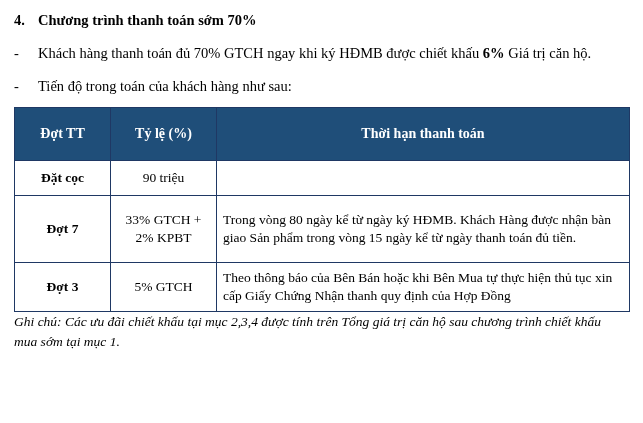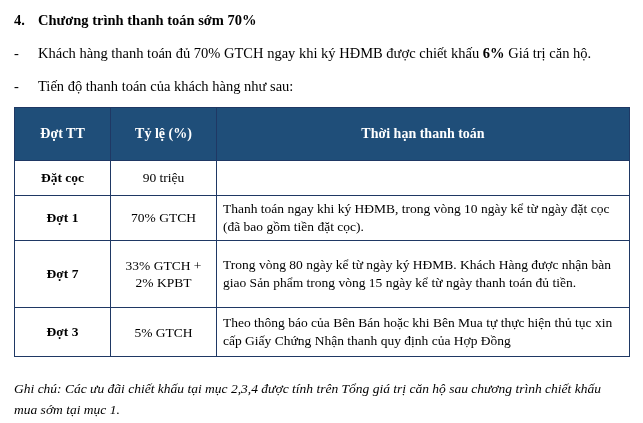--- a/index.html
+++ b/index.html
@@ -99,21 +99,20 @@
     text-align: left;
     line-height: 1.35;
   }
   tr.r-dat td { height: 26px; }
   tr.r1 td { height: 36px; }
   tr.r2 td { height: 58px; }
   tr.r3 td { height: 40px; }
 
   
   .note {
-    margin-top: 22px;
     font-style: italic;
     font-size: 13.5px;
     line-height: 1.5;
     padding-right: 18px;
   }
 </style>
 </head>
 <body>
 
 <div class="page">
@@ -123,21 +122,21 @@
     <span class="txt">Chương trình thanh toán sớm 70%</span>
   </div>
 
   <div class="bullet first">
     <span class="dash">-</span>
     <span class="body"><span>Khách hàng thanh toán đủ 70% GTCH ngay khi ký HĐMB được chiết khấu </span><b class="inline-b">6%</b><span> Giá trị căn hộ.</span></span>
   </div>
 
   <div class="bullet second">
     <span class="dash">-</span>
-    <span class="body">Tiến độ thanh toán của khách hàng như sau:</span>
+    <span class="body">Tiến độ trong toán của khách hàng như sau:</span>
   </div>
 
   <table class="payment">
     <colgroup>
       <col class="c1">
       <col class="c2">
       <col class="c3">
     </colgroup>
     <thead>
       <tr>
@@ -145,25 +144,20 @@
         <th>Tỷ lệ (%)</th>
         <th>Thời hạn thanh toán</th>
       </tr>
     </thead>
     <tbody>
       <tr class="r-dat">
         <td class="phase">Đặt cọc</td>
         <td class="ratio">90 triệu</td>
         <td class="term"></td>
       </tr>
-      <tr class="r1">
-        <td class="phase">Đợt 1</td>
-        <td class="ratio">70% GTCH</td>
-        <td class="term">Thanh toán ngay khi ký HĐMB, trong vòng 10 ngày kể từ ngày đặt cọc (đã bao gồm tiền đặt cọc).</td>
-      </tr>
       <tr class="r2">
         <td class="phase">Đợt 7</td>
         <td class="ratio">33% GTCH + 2% KPBT</td>
         <td class="term">Trong vòng 80 ngày kể từ ngày ký HĐMB. Khách Hàng được nhận bàn giao Sản phẩm trong vòng 15 ngày kể từ ngày thanh toán đủ tiền.</td>
       </tr>
       <tr class="r3">
         <td class="phase">Đợt 3</td>
         <td class="ratio">5% GTCH</td>
         <td class="term">Theo thông báo của Bên Bán hoặc khi Bên Mua tự thực hiện thủ tục xin cấp Giấy Chứng Nhận thanh quy định của Hợp Đồng</td>
       </tr>

